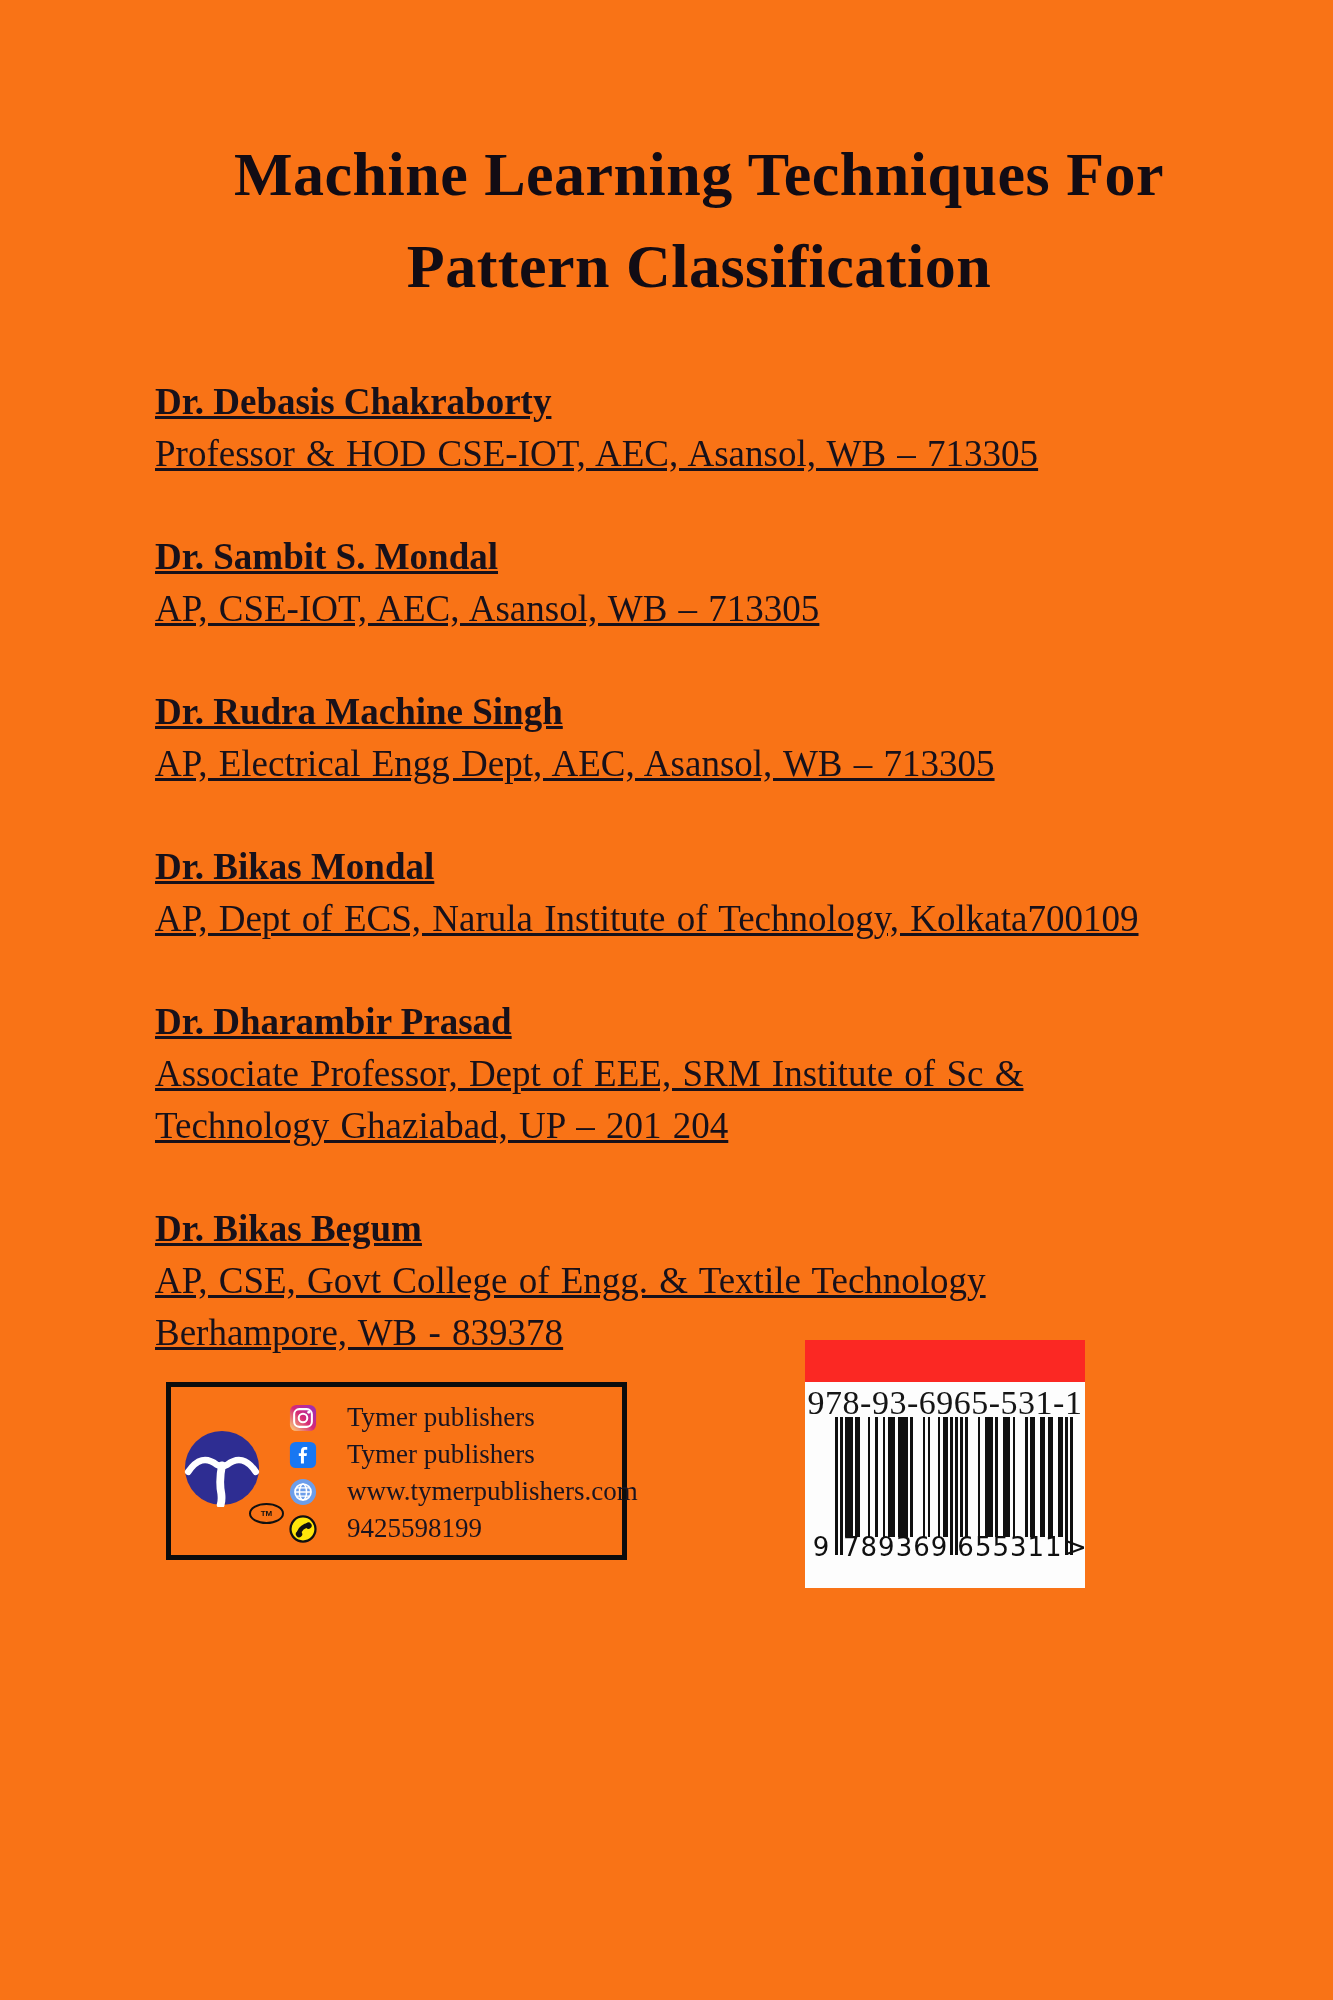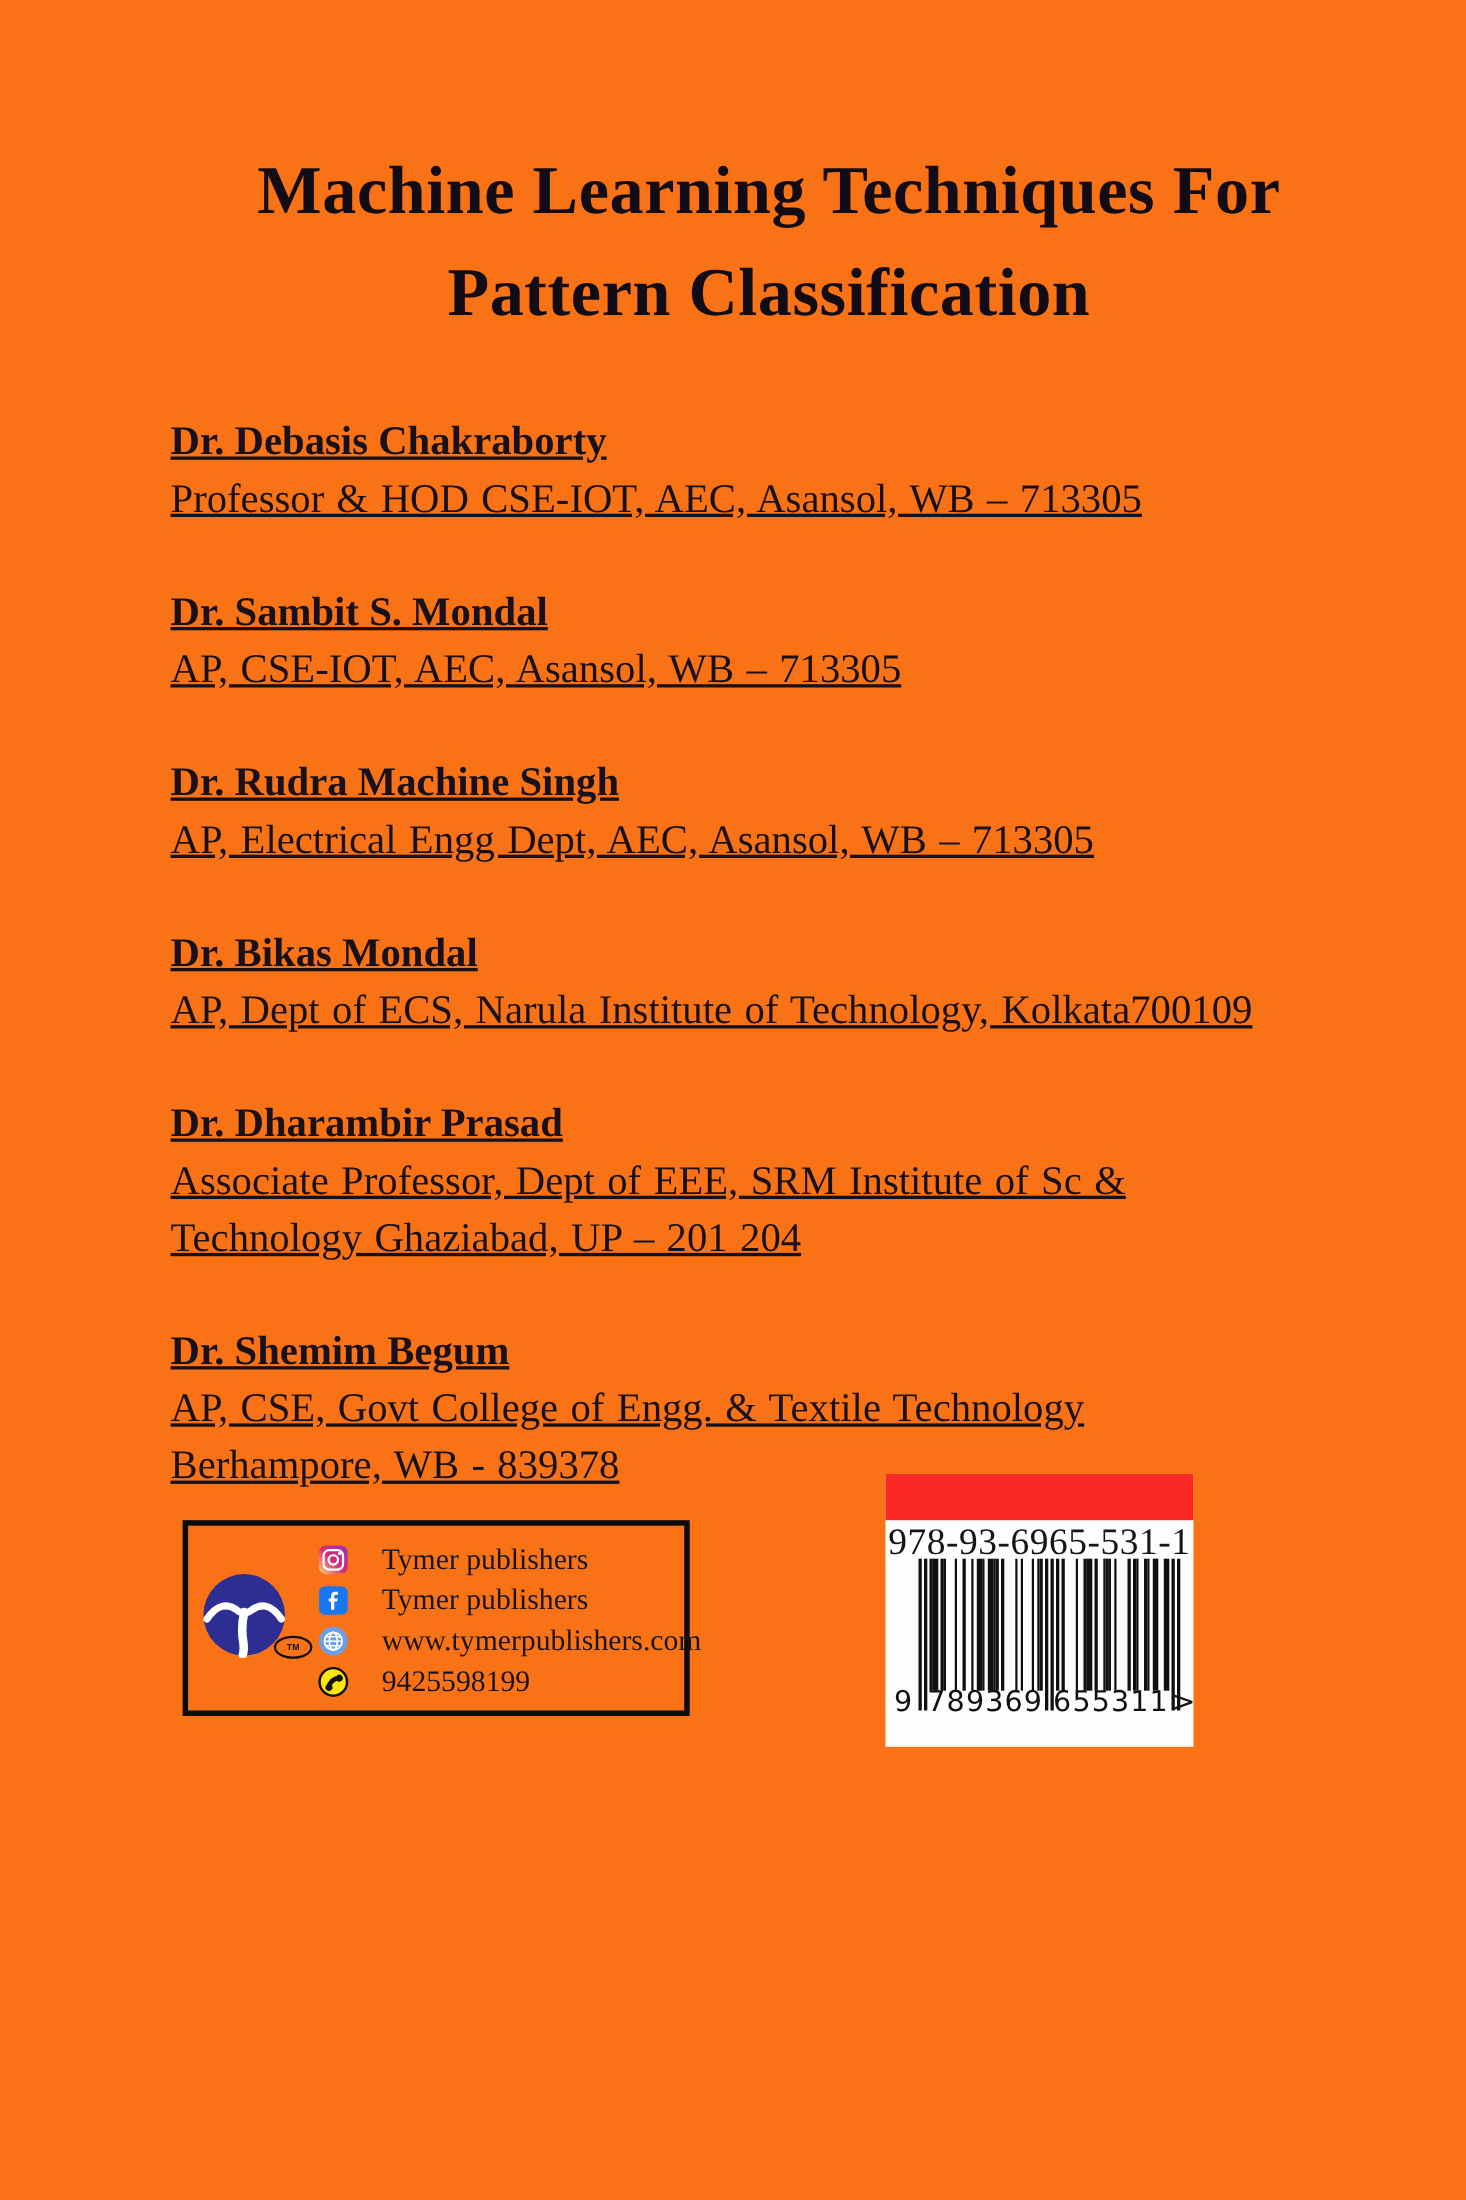--- a/index.html
+++ b/index.html
@@ -17,21 +17,21 @@
   .aname { font-weight:bold; font-size:37px; line-height:52px; white-space:nowrap; }
   .aline { font-size:37px; line-height:52px; white-space:nowrap; word-spacing:2px; }
 
   
   .pubbox {
     position:absolute; left:166px; top:1382px; width:461px; height:178px;
     border:5px solid #0c0c0c; background:transparent;
   }
   .logo { position:absolute; left:12px; top:42px; width:78px; height:78px; }
   .tm {
-    position:absolute; left:78px; top:100px; width:35px; height:21px;
+    position:absolute; left:78px; top:116px; width:35px; height:21px;
     border:2px solid #111; border-radius:50%; font-family:"Liberation Sans",sans-serif;
     font-size:8px; font-weight:bold; display:flex; align-items:center; justify-content:center;
     color:#111; letter-spacing:0;
   }
   .rows {
     position:absolute; left:118px; top:4px; height:164px;
     display:flex; flex-direction:column; justify-content:center; gap:9px;
   }
   .row { display:flex; align-items:center; gap:30px; height:28px; }
   .row .txt { font-size:27px; white-space:nowrap; color:#1a1420; }
@@ -89,21 +89,21 @@
     <div class="author">
       <div class="aname">Dr. Bikas Mondal</div>
       <div class="aline">AP, Dept of ECS, Narula Institute of Technology, Kolkata700109</div>
     </div>
     <div class="author">
       <div class="aname">Dr. Dharambir Prasad</div>
       <div class="aline">Associate Professor, Dept of EEE, SRM Institute of Sc &amp;</div>
       <div class="aline">Technology Ghaziabad, UP – 201 204</div>
     </div>
     <div class="author">
-      <div class="aname">Dr. Shemim Begum</div>
+      <div class="aname">Dr. Bikas Begum</div>
       <div class="aline">AP, CSE, Govt College of Engg. &amp; Textile Technology</div>
       <div class="aline">Berhampore, WB - 839378</div>
     </div>
   </div>
 
   <div class="pubbox">
     <svg class="logo" viewBox="0 0 120 120">
       <circle cx="60" cy="60" r="57" fill="#2e2d92"></circle>
       <path d="M8 66 Q28 36 52 55 Q60 60 68 55 Q92 36 112 66" fill="none" stroke="#ffffff" stroke-width="10" stroke-linecap="round"></path>
       <path d="M60 56 Q55 80 59 100 Q60 110 58 116" fill="none" stroke="#ffffff" stroke-width="12" stroke-linecap="round"></path>

